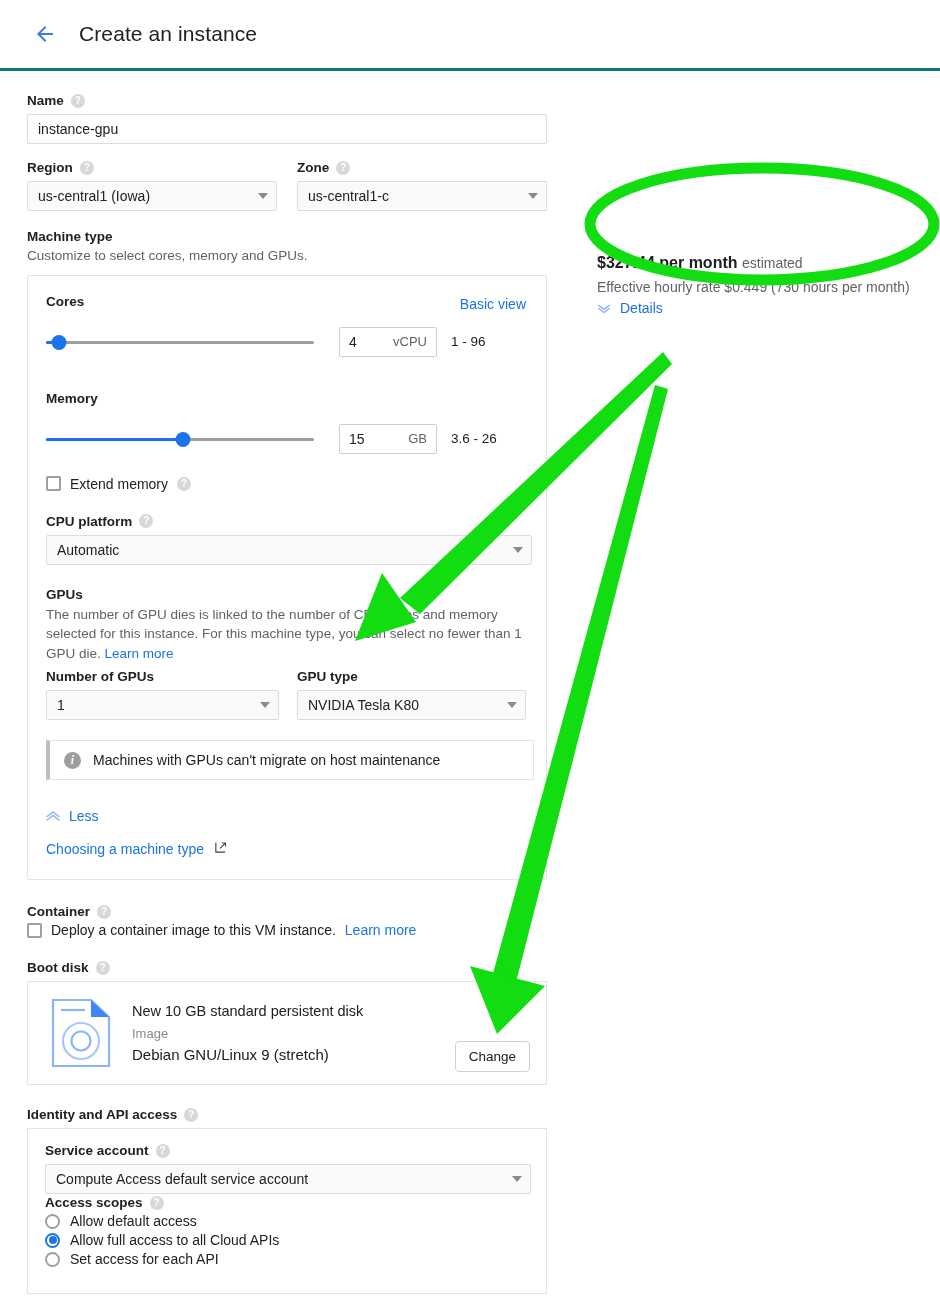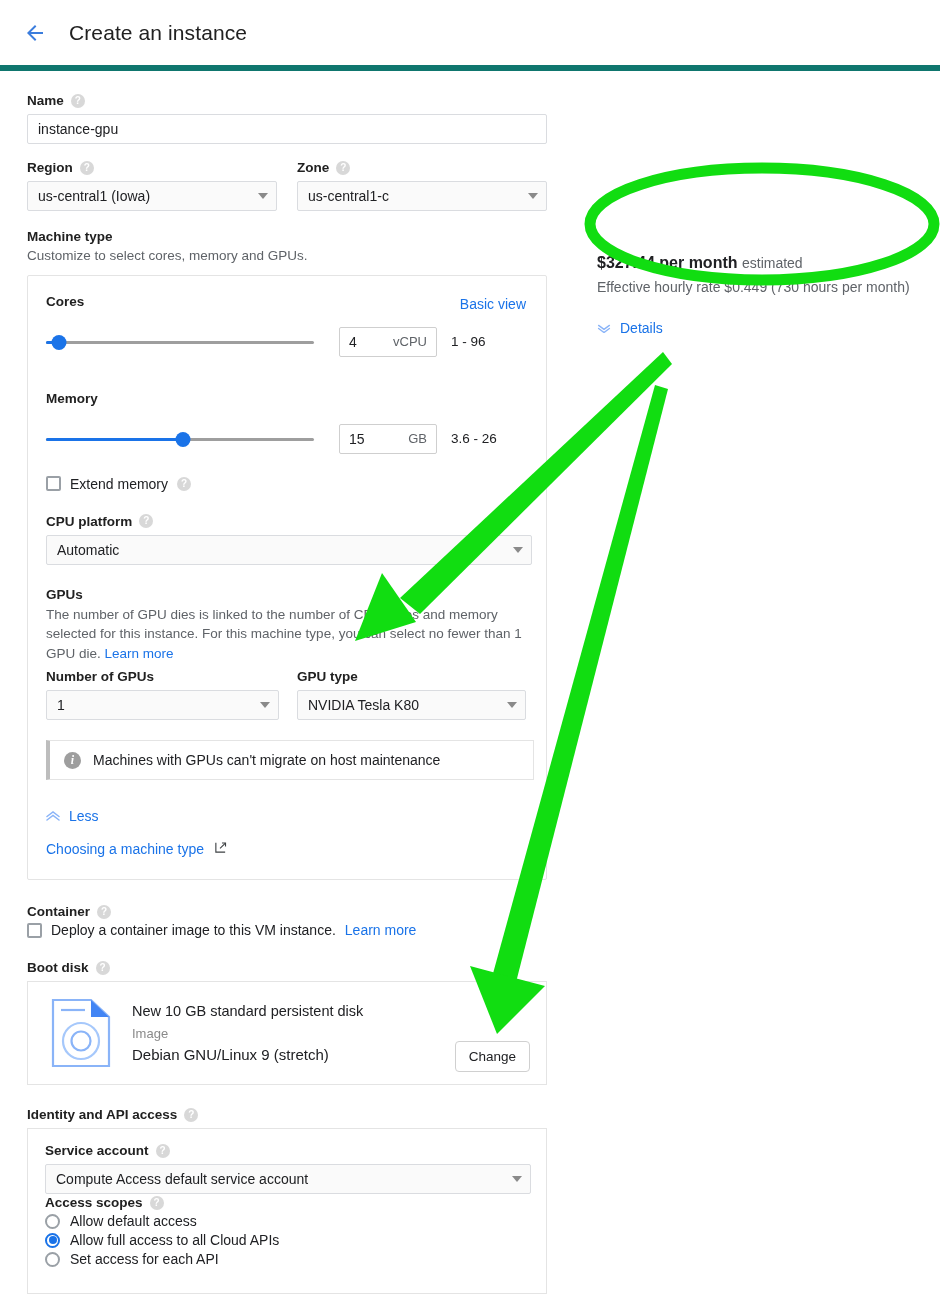--- a/index.html
+++ b/index.html
@@ -13,22 +13,22 @@
     position: relative;
     overflow: hidden;
     -webkit-font-smoothing: antialiased;
   }
 
   
   .topbar {
     height: 71px;
     display: flex;
     align-items: center;
-    padding-left: 20px;
-    border-bottom: 6px solid #0f766e;
+    padding-left: 30px;
+    border-bottom: 3px solid #0f766e;
     background:#fff;
   }
   .back-arrow {
     width: 30px; height: 30px;
     display:flex; align-items:center; justify-content:center;
     margin-right: 19px;
     cursor: pointer;
   }
   .back-arrow svg { display:block; }
   .page-title {
@@ -317,21 +317,21 @@
   .price-main {
     font-size: 16px;
     color: #202124;
     margin-bottom: 7px;
   }
   .price-main b { font-weight: bold; }
   .price-main .est { color:#5f6368; font-size: 14px; font-weight: normal; }
   .price-sub {
     font-size: 14px;
     color: #5f6368;
-    margin-bottom: 25px;
+    margin-bottom: 5px;
   }
   .details-row {
     display:flex; align-items:center; gap: 9px;
     color:#1a73e8; font-size: 14px; cursor:pointer;
   }
 
   
   .annot {
     position: absolute;
     left: 0; top: 0;

